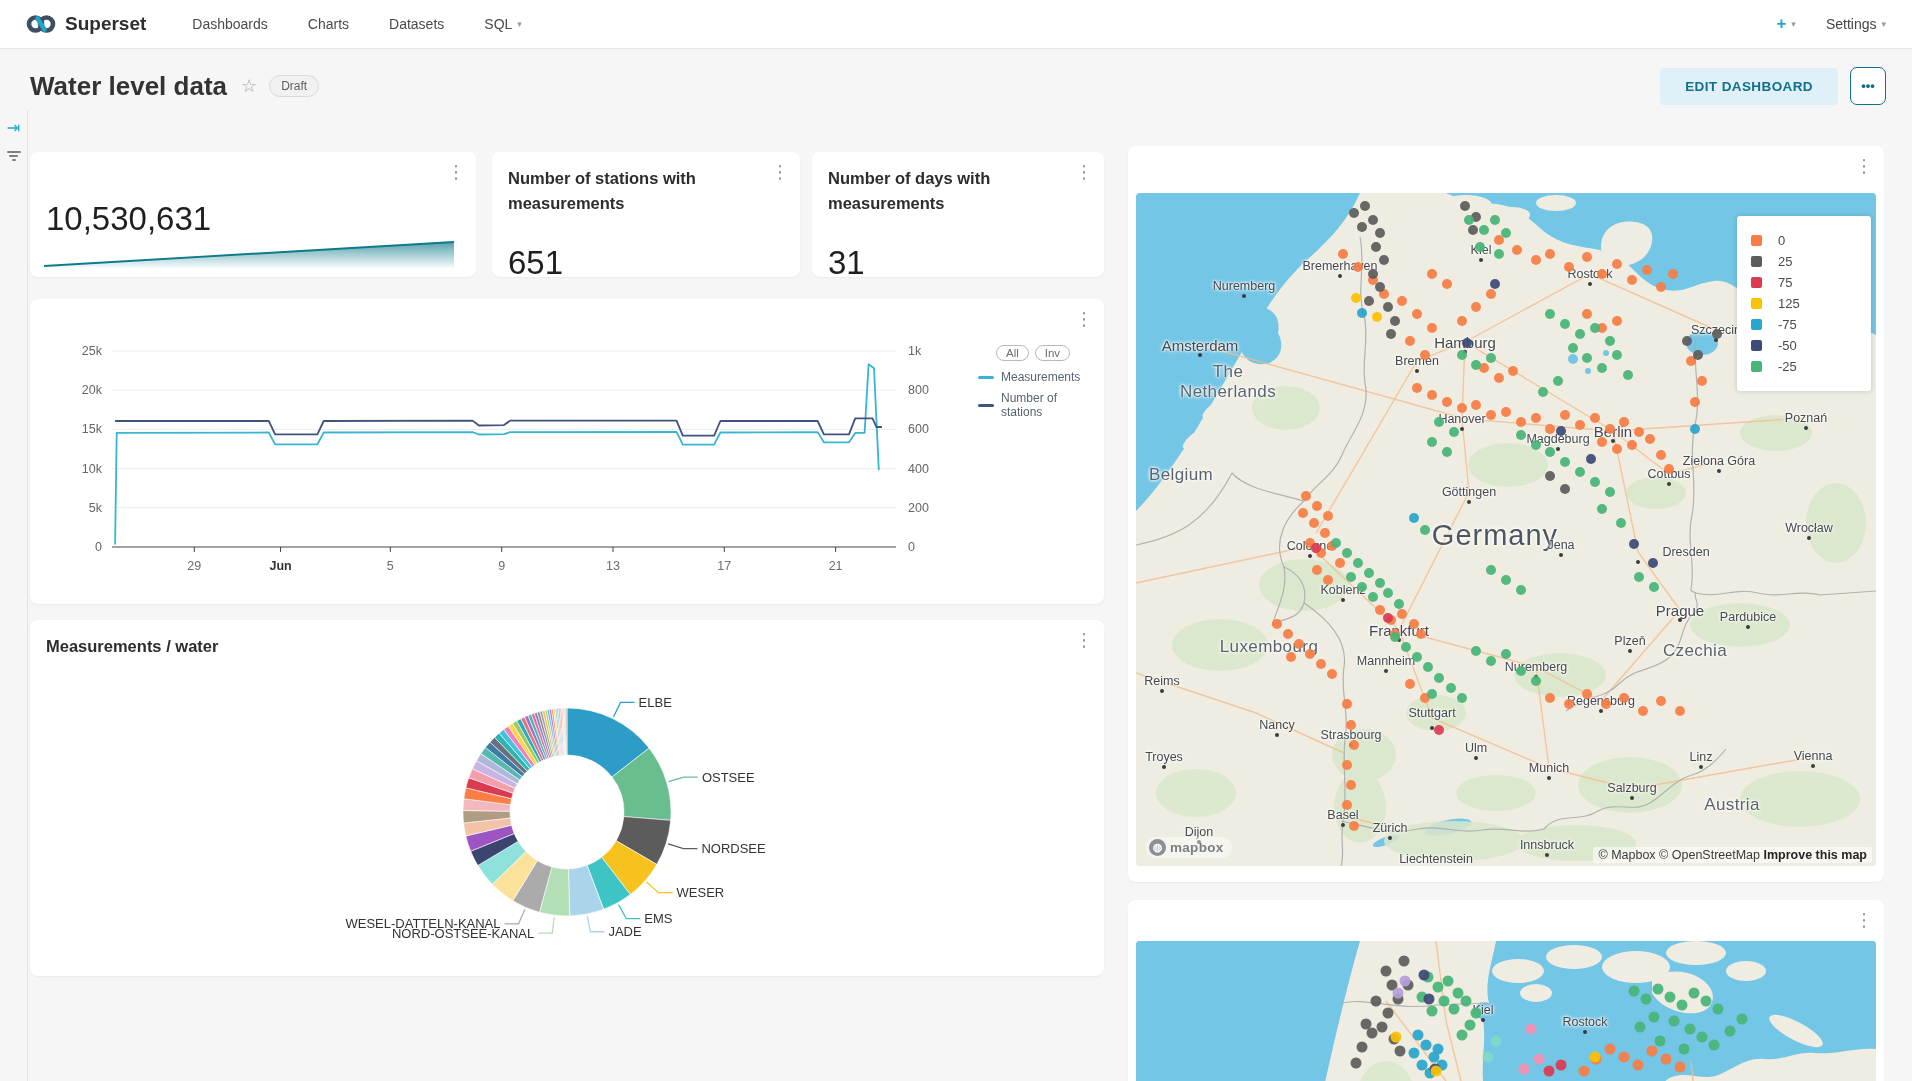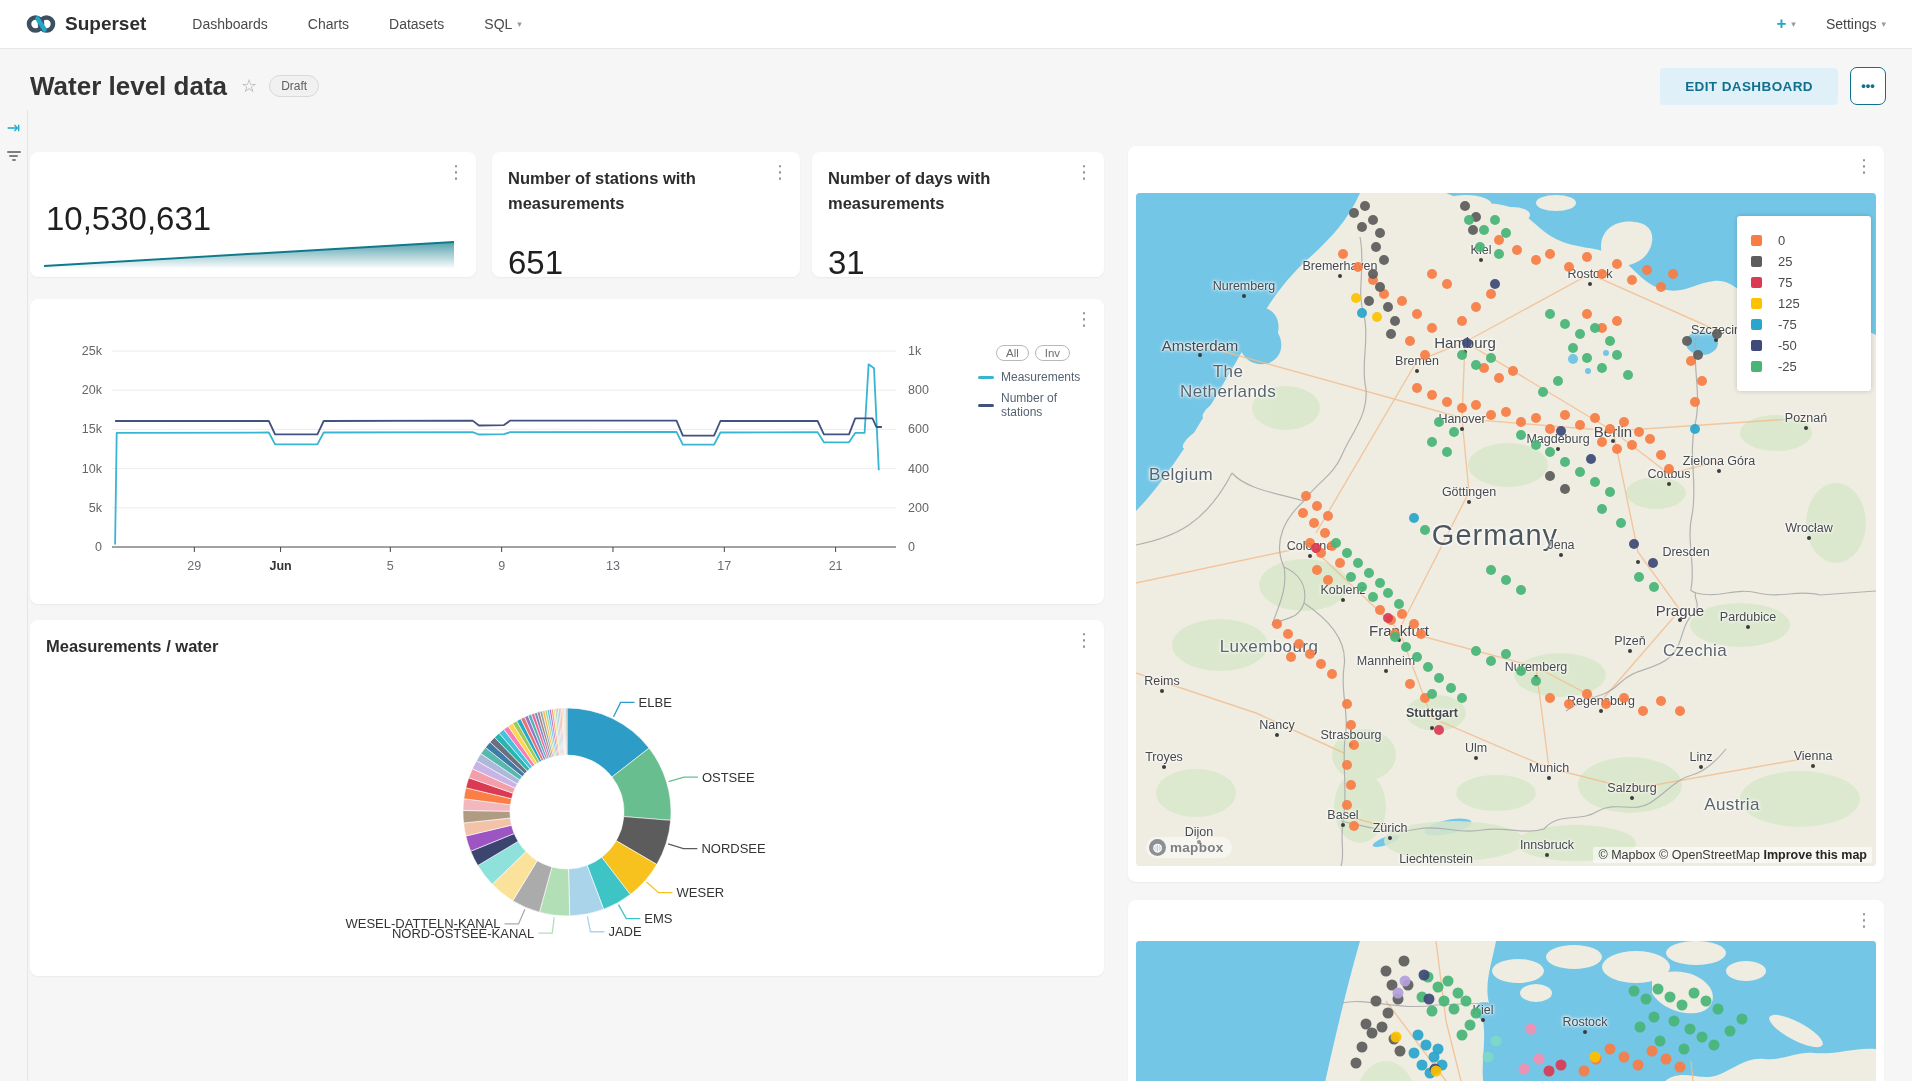--- a/index.html
+++ b/index.html
@@ -451,21 +451,21 @@
         <div class="mcdot" style="left: 263px; top: 447px;"></div>
         <div class="ml s3" style="left: 133px; top: 454px;">Luxembourg</div>
         <div class="ml s1" style="left: 250px; top: 468px;">Mannheim</div>
         <div class="mcdot" style="left: 250px; top: 478px;"></div>
         <div class="ml s1" style="left: 26px; top: 488px;">Reims</div>
         <div class="mcdot" style="left: 26px; top: 498px;"></div>
         <div class="ml s1" style="left: 141px; top: 532px;">Nancy</div>
         <div class="mcdot" style="left: 141px; top: 542px;"></div>
         <div class="ml s1" style="left: 215px; top: 542px;">Strasbourg</div>
         <div class="mcdot" style="left: 215px; top: 552px;"></div>
-        <div class="ml s1" style="left: 296px; top: 520px; font-weight: bold;">Stuttgart</div>
+        <div class="ml s1" style="left: 296px; top: 520px;">Stuttgart</div>
         <div class="mcdot" style="left: 296px; top: 535px;"></div>
         <div class="ml s1" style="left: 400px; top: 474px;">Nuremberg</div>
         <div class="mcdot" style="left: 400px; top: 484px;"></div>
         <div class="ml s1" style="left: 465px; top: 508px;">Regensburg</div>
         <div class="mcdot" style="left: 465px; top: 518px;"></div>
         <div class="ml s1" style="left: 28px; top: 564px;">Troyes</div>
         <div class="mcdot" style="left: 28px; top: 574px;"></div>
         <div class="ml s1" style="left: 340px; top: 555px;">Ulm</div>
         <div class="mcdot" style="left: 340px; top: 565px;"></div>
         <div class="ml s1" style="left: 413px; top: 575px;">Munich</div>

